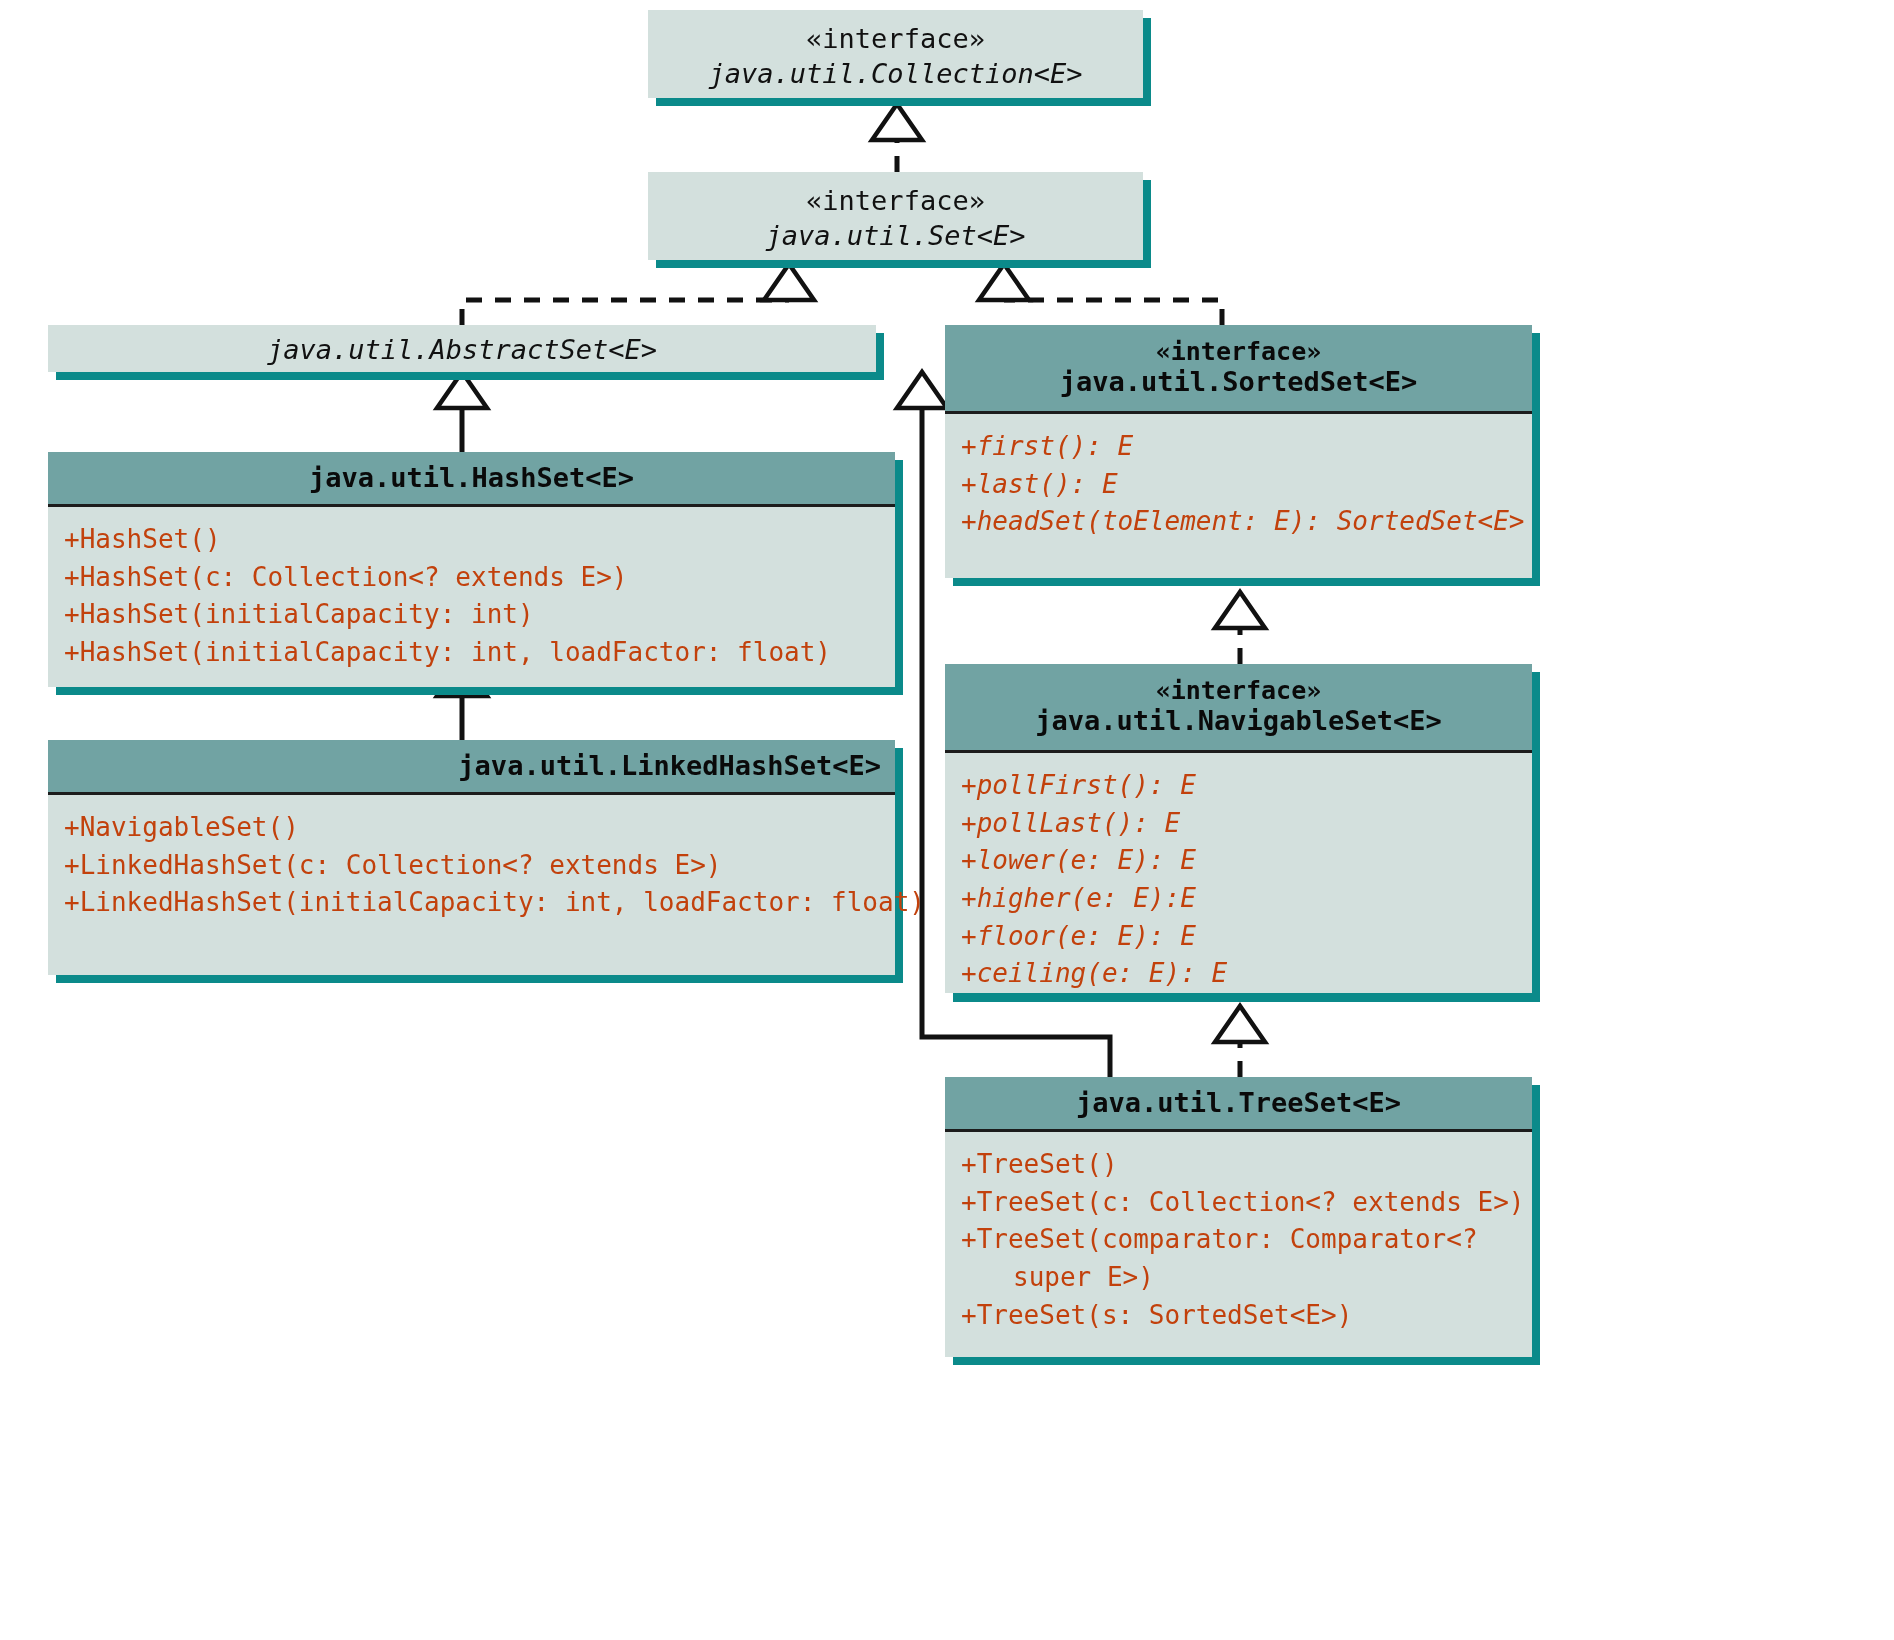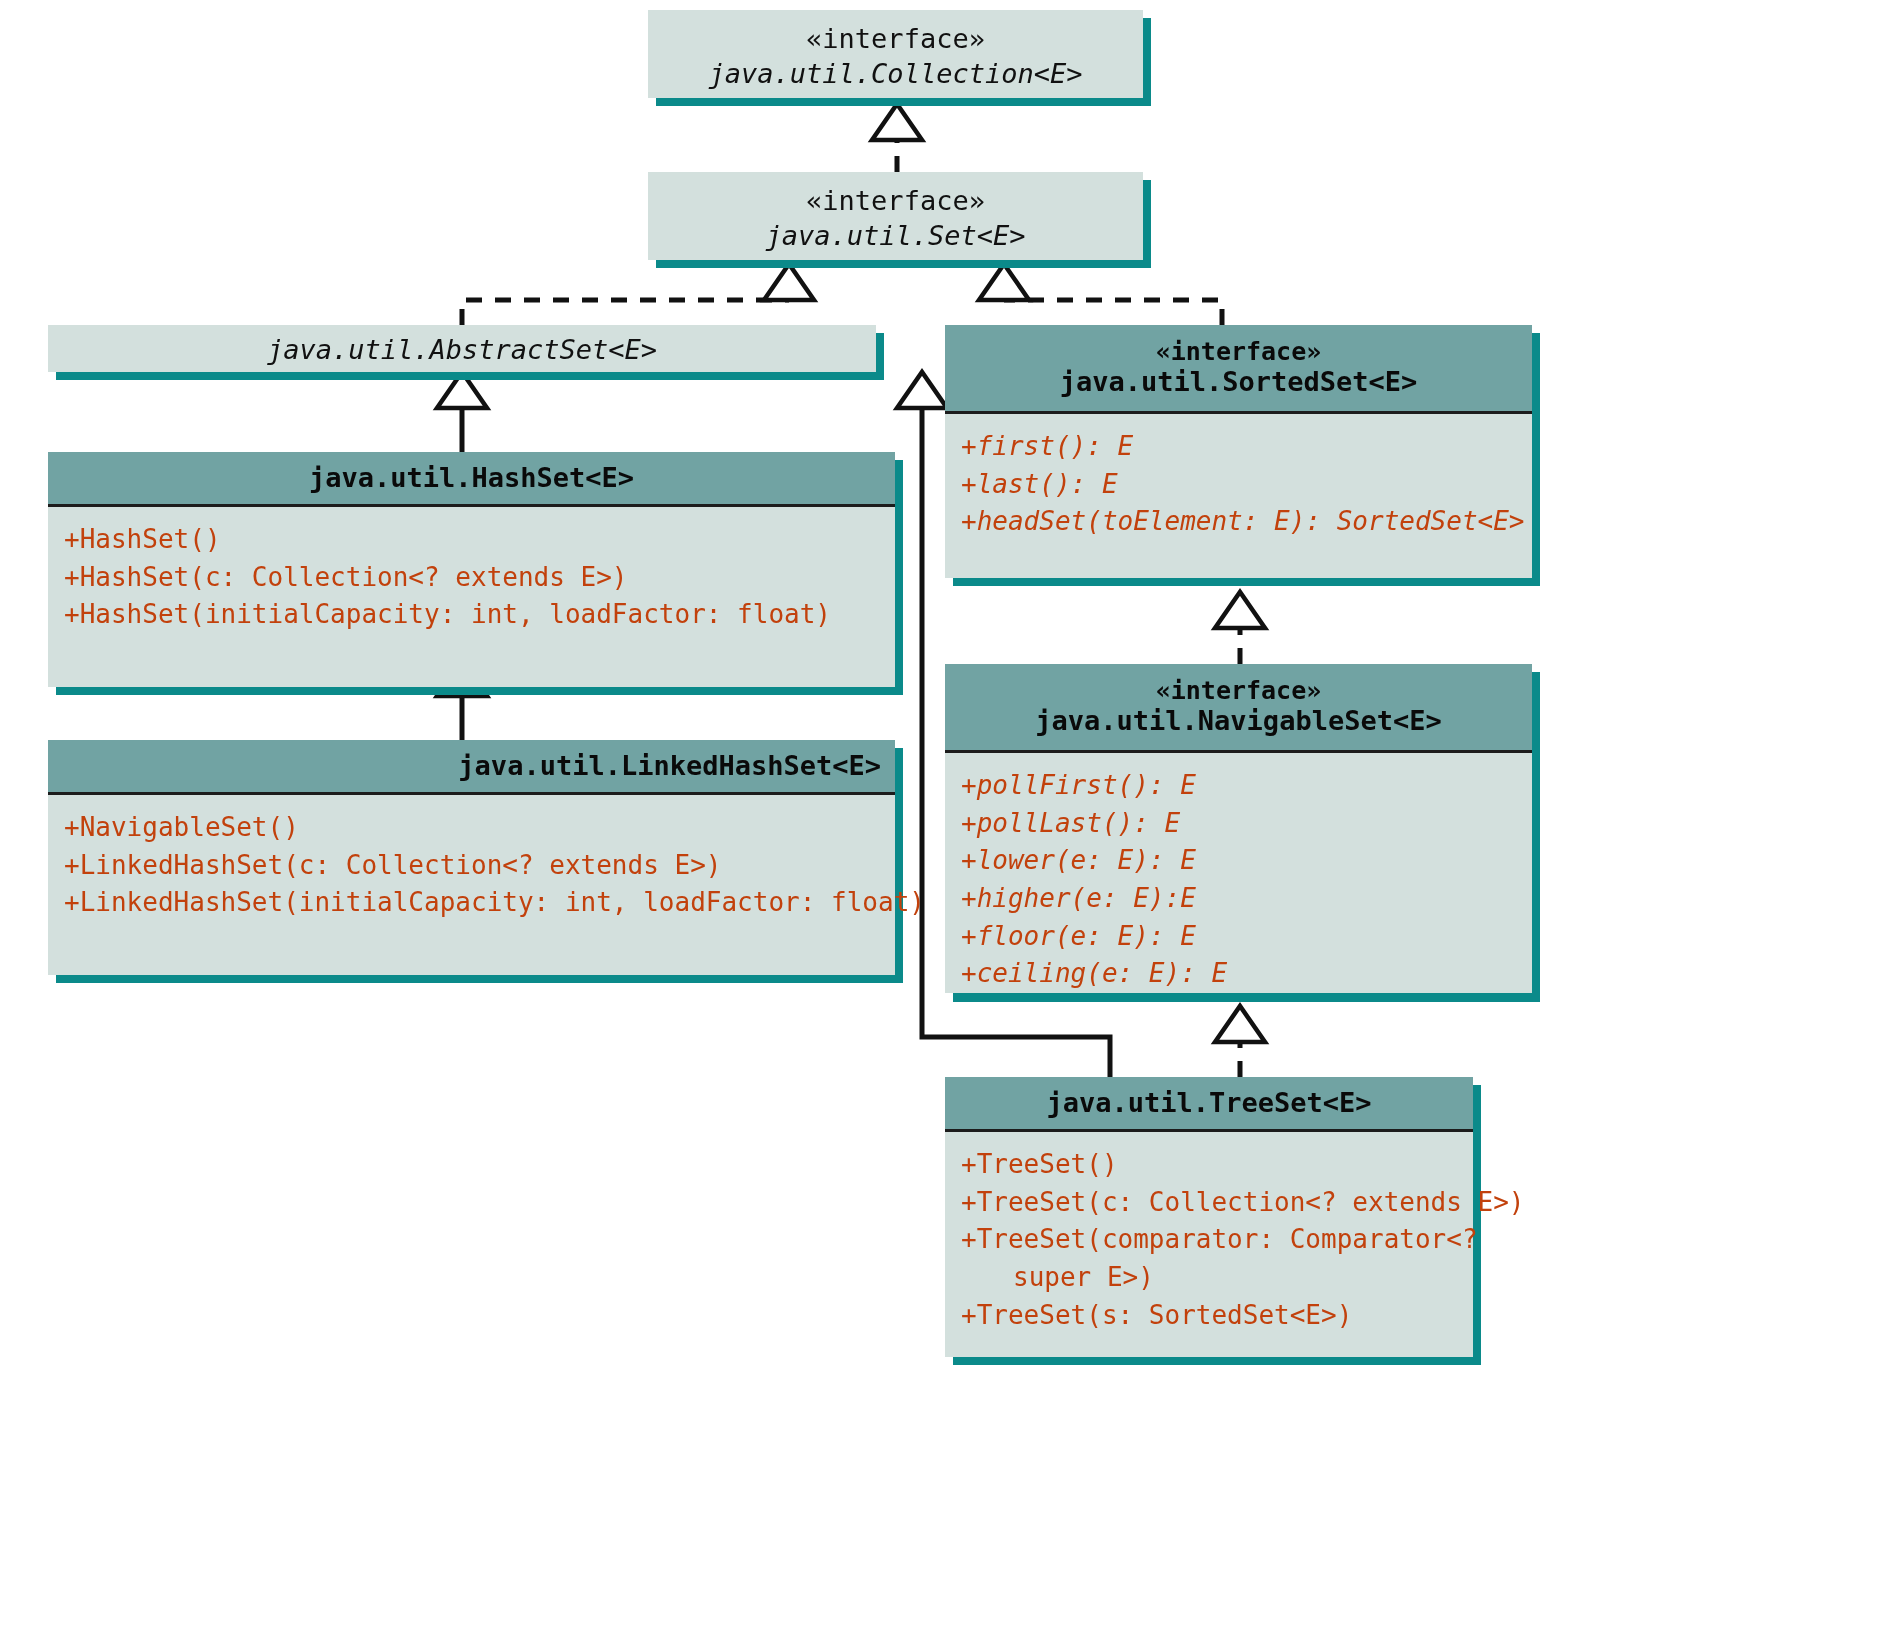--- a/index.html
+++ b/index.html
@@ -139,20 +139,21 @@
 
   <div class="box" style="left:48px;top:452px;width:847px;height:235px;">
     <div class="shadow"></div>
     <div class="inner">
       <div class="hdr" style="height:55px;padding-top:10px;">
         <span class="nm">java.util.HashSet&lt;E&gt;</span>
       </div>
       <div class="body" style="height:180px;">
         <div class="m">+HashSet()</div>
         <div class="m">+HashSet(c: Collection&lt;? extends E&gt;)</div>
+        <div class="m">+HashSet(initialCapacity: int)</div>
         <div class="m">+HashSet(initialCapacity: int, loadFactor: float)</div>
       </div>
     </div>
   </div>
 
   <div class="box" style="left:48px;top:740px;width:847px;height:235px;">
     <div class="shadow"></div>
     <div class="inner">
       <div class="hdr" style="height:55px;padding-top:10px;text-align:right;">
         <span class="nm">java.util.LinkedHashSet&lt;E&gt;</span>
@@ -191,21 +192,21 @@
         <div class="m">+pollFirst(): E</div>
         <div class="m">+pollLast(): E</div>
         <div class="m">+lower(e: E): E</div>
         <div class="m">+higher(e: E):E</div>
         <div class="m">+floor(e: E): E</div>
         <div class="m">+ceiling(e: E): E</div>
       </div>
     </div>
   </div>
 
-  <div class="box" style="left:945px;top:1077px;width:528px;height:280px;">
+  <div class="box" style="left:945px;top:1077px;width:587px;height:280px;">
     <div class="shadow"></div>
     <div class="inner">
       <div class="hdr" style="height:55px;padding-top:10px;">
         <span class="nm">java.util.TreeSet&lt;E&gt;</span>
       </div>
       <div class="body" style="height:225px;">
         <div class="m">+TreeSet()</div>
         <div class="m">+TreeSet(c: Collection&lt;? extends E&gt;)</div>
         <div class="m">+TreeSet(comparator: Comparator&lt;?</div>
         <div class="m cont">super E&gt;)</div>

